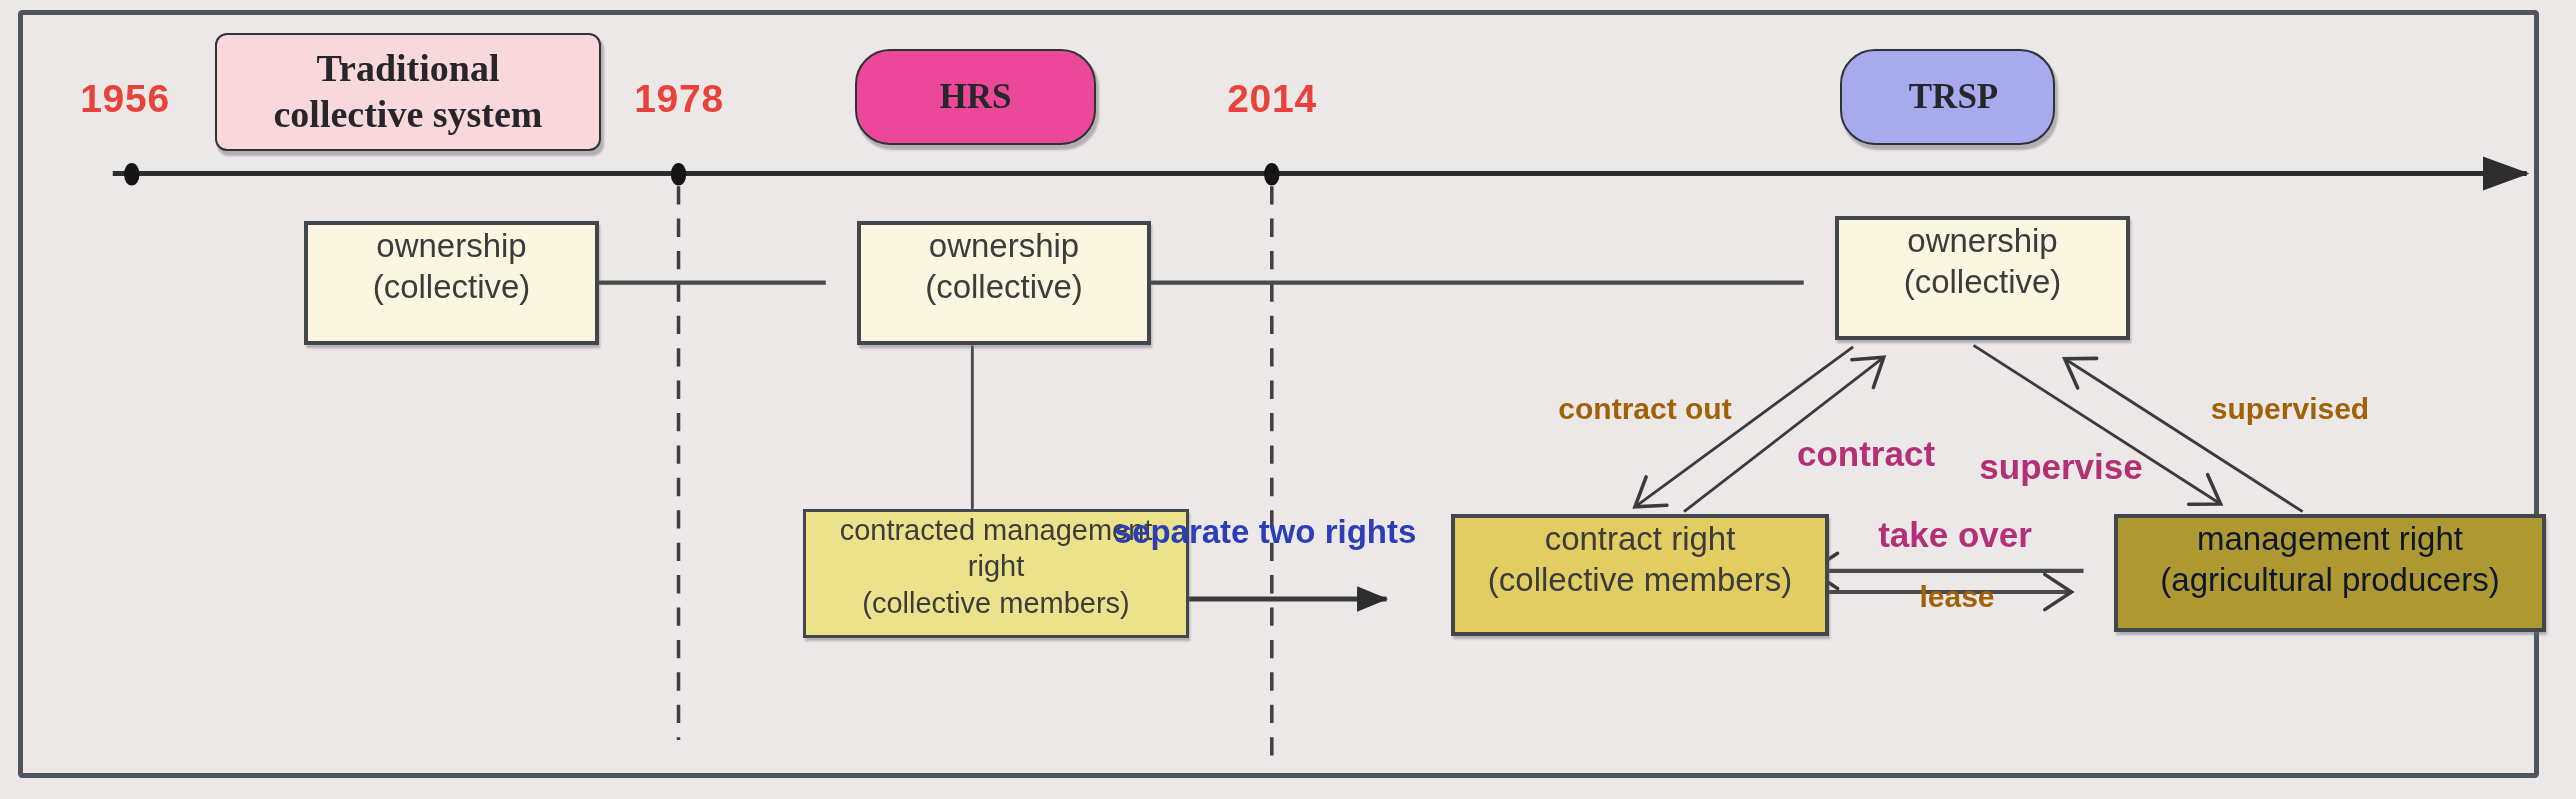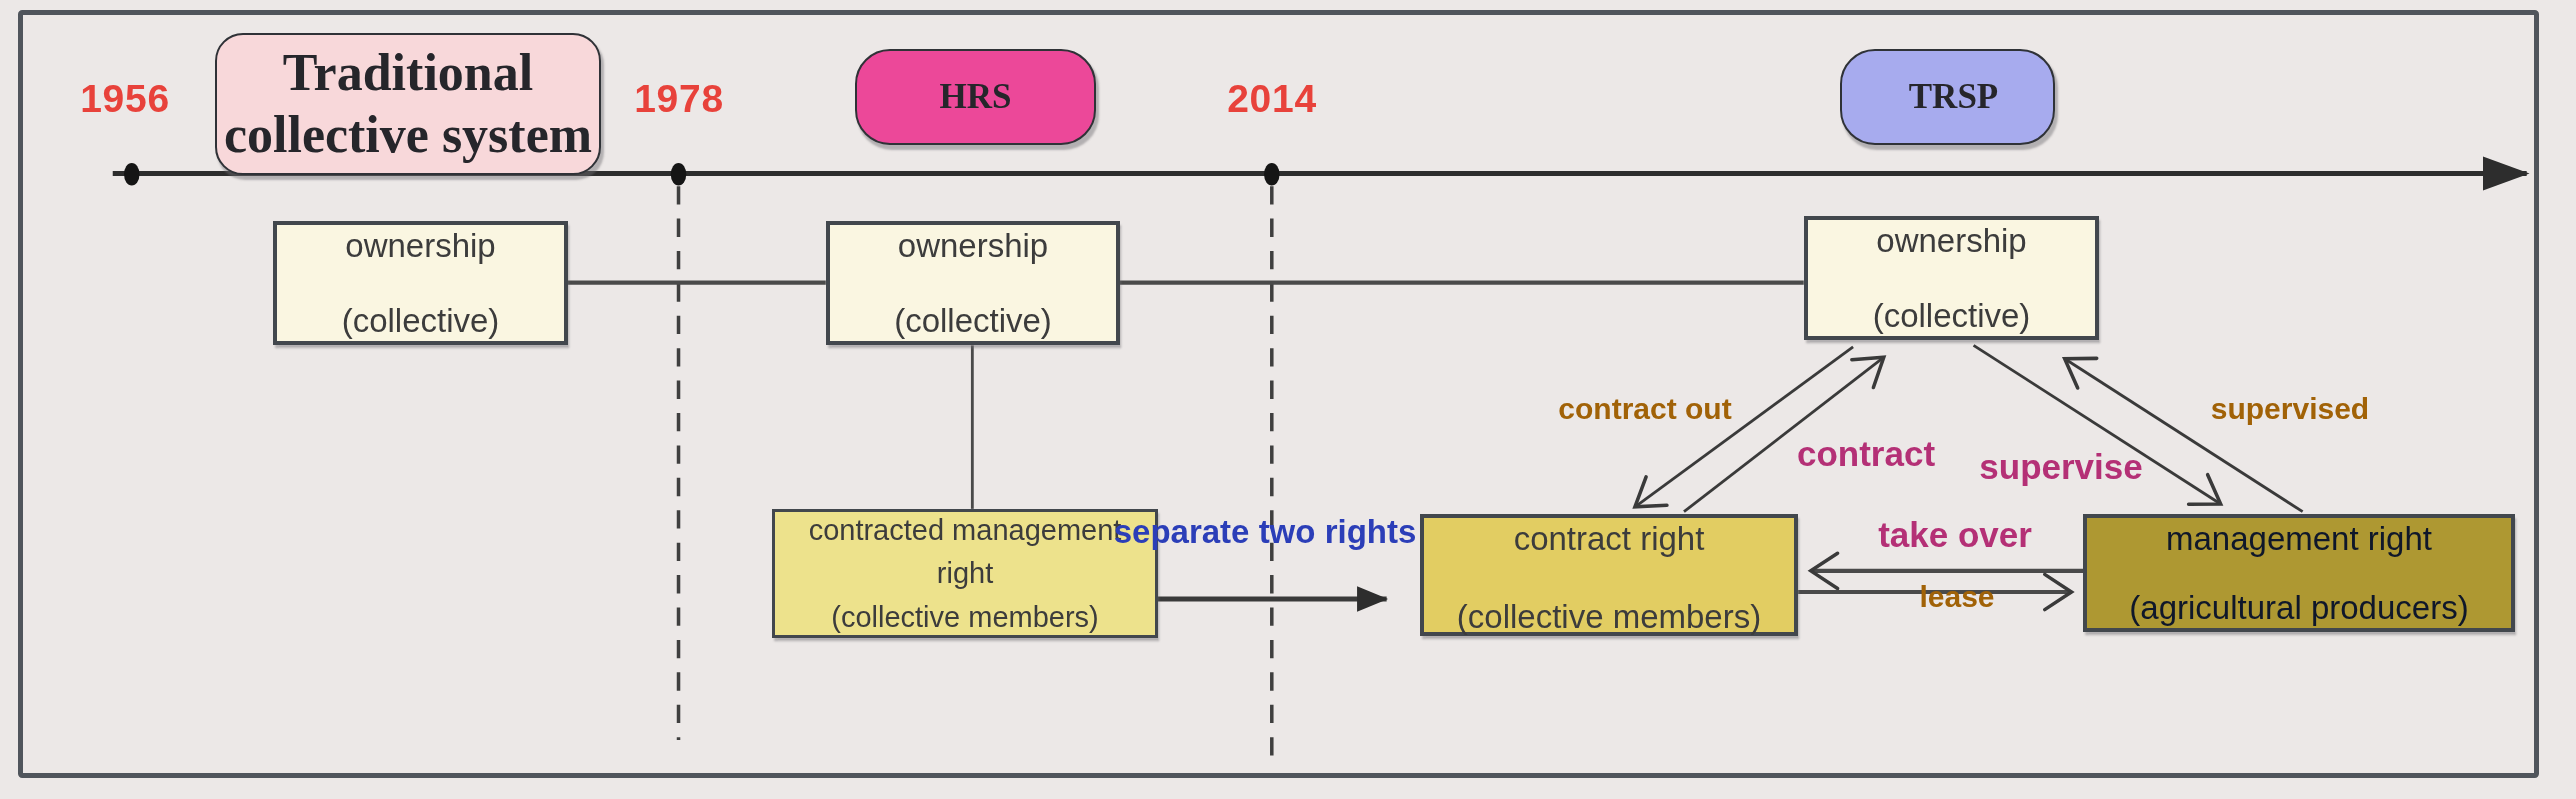--- a/index.html
+++ b/index.html
@@ -25,24 +25,25 @@
   }
   .period{
     position:absolute;box-sizing:border-box;
     display:flex;flex-direction:column;align-items:center;justify-content:center;
     border:2.8px solid #2F3237;text-align:center;
     font-family:"Liberation Serif", serif;font-weight:bold;color:#26262B;
     box-shadow:2.1px 4.2px 2.1px rgba(110,108,112,0.45);
   }
   .box{
     position:absolute;box-sizing:border-box;
-    display:flex;flex-direction:column;align-items:center;justify-content:space-between;
+    display:flex;flex-direction:column;align-items:center;justify-content:flex-start;
     border:4.2px solid #42474D;text-align:center;color:#3C3C3C;
     box-shadow:2.1px 4.2px 2.1px rgba(110,108,112,0.45);
     background:#FAF6E1;
+    margin-left:31px;
   }
   .box .ln{display:block;line-height:1.25;}
   .rel{
     position:absolute;transform:translate(-50%,-50%);
     font-weight:bold;white-space:nowrap;
   }
   .rel-green{color:#a16207;font-size:30px;}
   .rel-magenta{color:#B43076;font-size:35px;}
   .rel-blue{color:#2B3EB8;font-size:33px;text-align:right;line-height:1.45;}
 </style>
@@ -87,21 +88,21 @@
     <line x1="3268" y1="726" x2="2932" y2="510" stroke="#3A3A3A" stroke-width="4" marker-end="url(#head-open)"></line>
 
     <line x1="2957" y1="810" x2="2572" y2="810" stroke="#4A4A4A" stroke-width="6" marker-end="url(#head-open)"></line>
     <line x1="2552" y1="840" x2="2938" y2="840" stroke="#4A4A4A" stroke-width="6" marker-end="url(#head-open)"></line>
   </svg>
 
   <div class="year" style="left:125px;top:99px">1956</div>
   <div class="year" style="left:679px;top:99px">1978</div>
   <div class="year" style="left:1272px;top:99px">2014</div>
 
-  <div class="period" style="left:215px;top:33px;width:386px;height:142px;border-radius:28px;background:#F8D8DA;font-size:52px;line-height:1.2;">
+  <div class="period" style="left:215px;top:33px;width:386px;height:118px;border-radius:12px;background:#F8D8DA;font-size:38px;line-height:1.2;">
     <span class="ln">Traditional</span>
     <span class="ln">collective system</span>
   </div>
   <div class="period" style="left:855px;top:49px;width:241px;height:96px;border-radius:35px;background:#ec4899;font-size:35px;">
     <span class="ln">HRS</span>
   </div>
   <div class="period" style="left:1840px;top:49px;width:215px;height:96px;border-radius:35px;background:#A7ABEE;font-size:35px;padding-left:12px;">
     <span class="ln">TRSP</span>
   </div>
 
@@ -117,21 +118,21 @@
     <span class="ln">ownership</span>
     <span class="ln">(collective)</span>
   </div>
 
   <div class="box" style="left:772px;top:509px;width:386px;height:129px;font-size:29px;background:#EDE28C;border-width:3.5px;">
     <span class="ln">contracted management</span>
     <span class="ln">right</span>
     <span class="ln">(collective members)</span>
   </div>
 
-  <div class="box" style="left:1420px;top:514px;width:378px;height:122px;font-size:33px;background:#E2CD62;gap:37px;">
+  <div class="box" style="left:1420px;top:514px;width:378px;height:122px;font-size:33px;background:#E2CD62;">
     <span class="ln">contract right</span>
     <span class="ln">(collective members)</span>
   </div>
 
   <div class="box" style="left:2083px;top:514px;width:432px;height:118px;font-size:33px;background:#AE9832;color:#0f172a;">
     <span class="ln">management right</span>
     <span class="ln">(agricultural producers)</span>
   </div>
 
   <div class="rel rel-blue" style="left:1265px;top:532px;">

